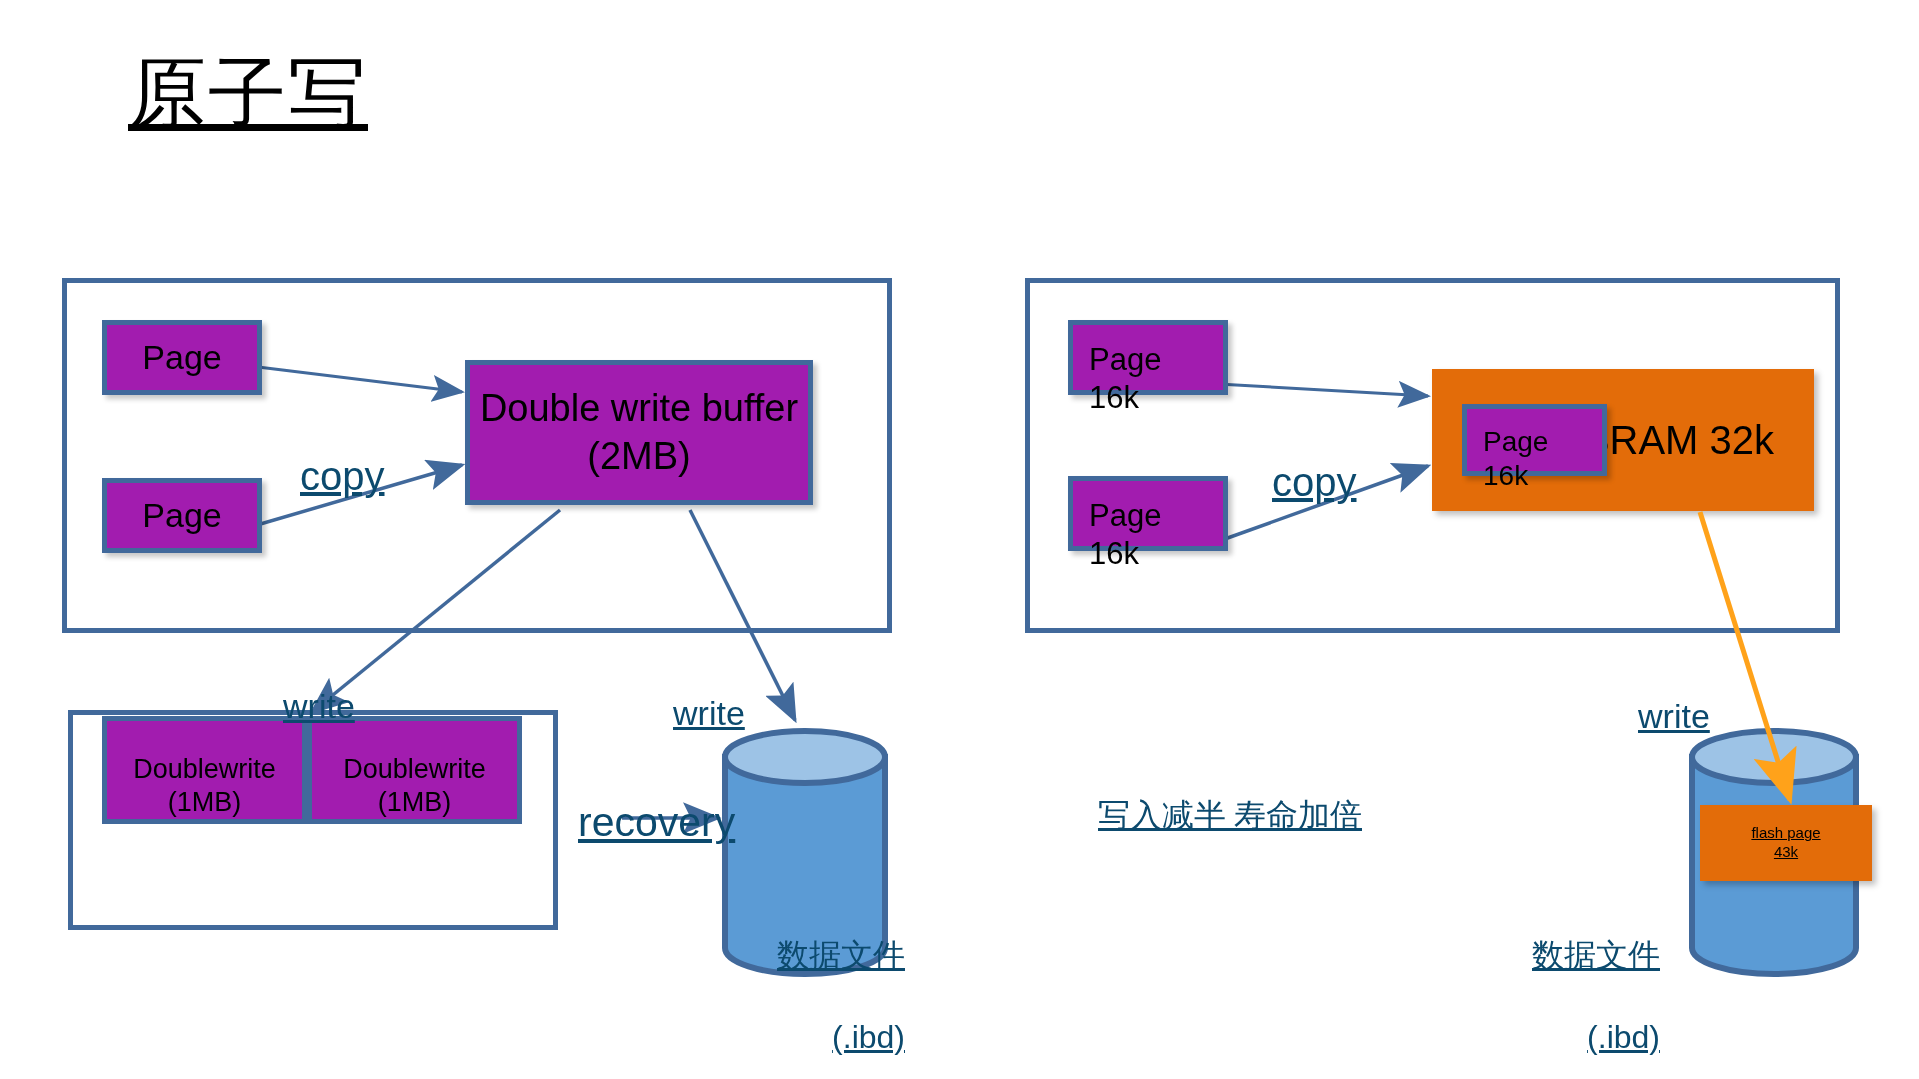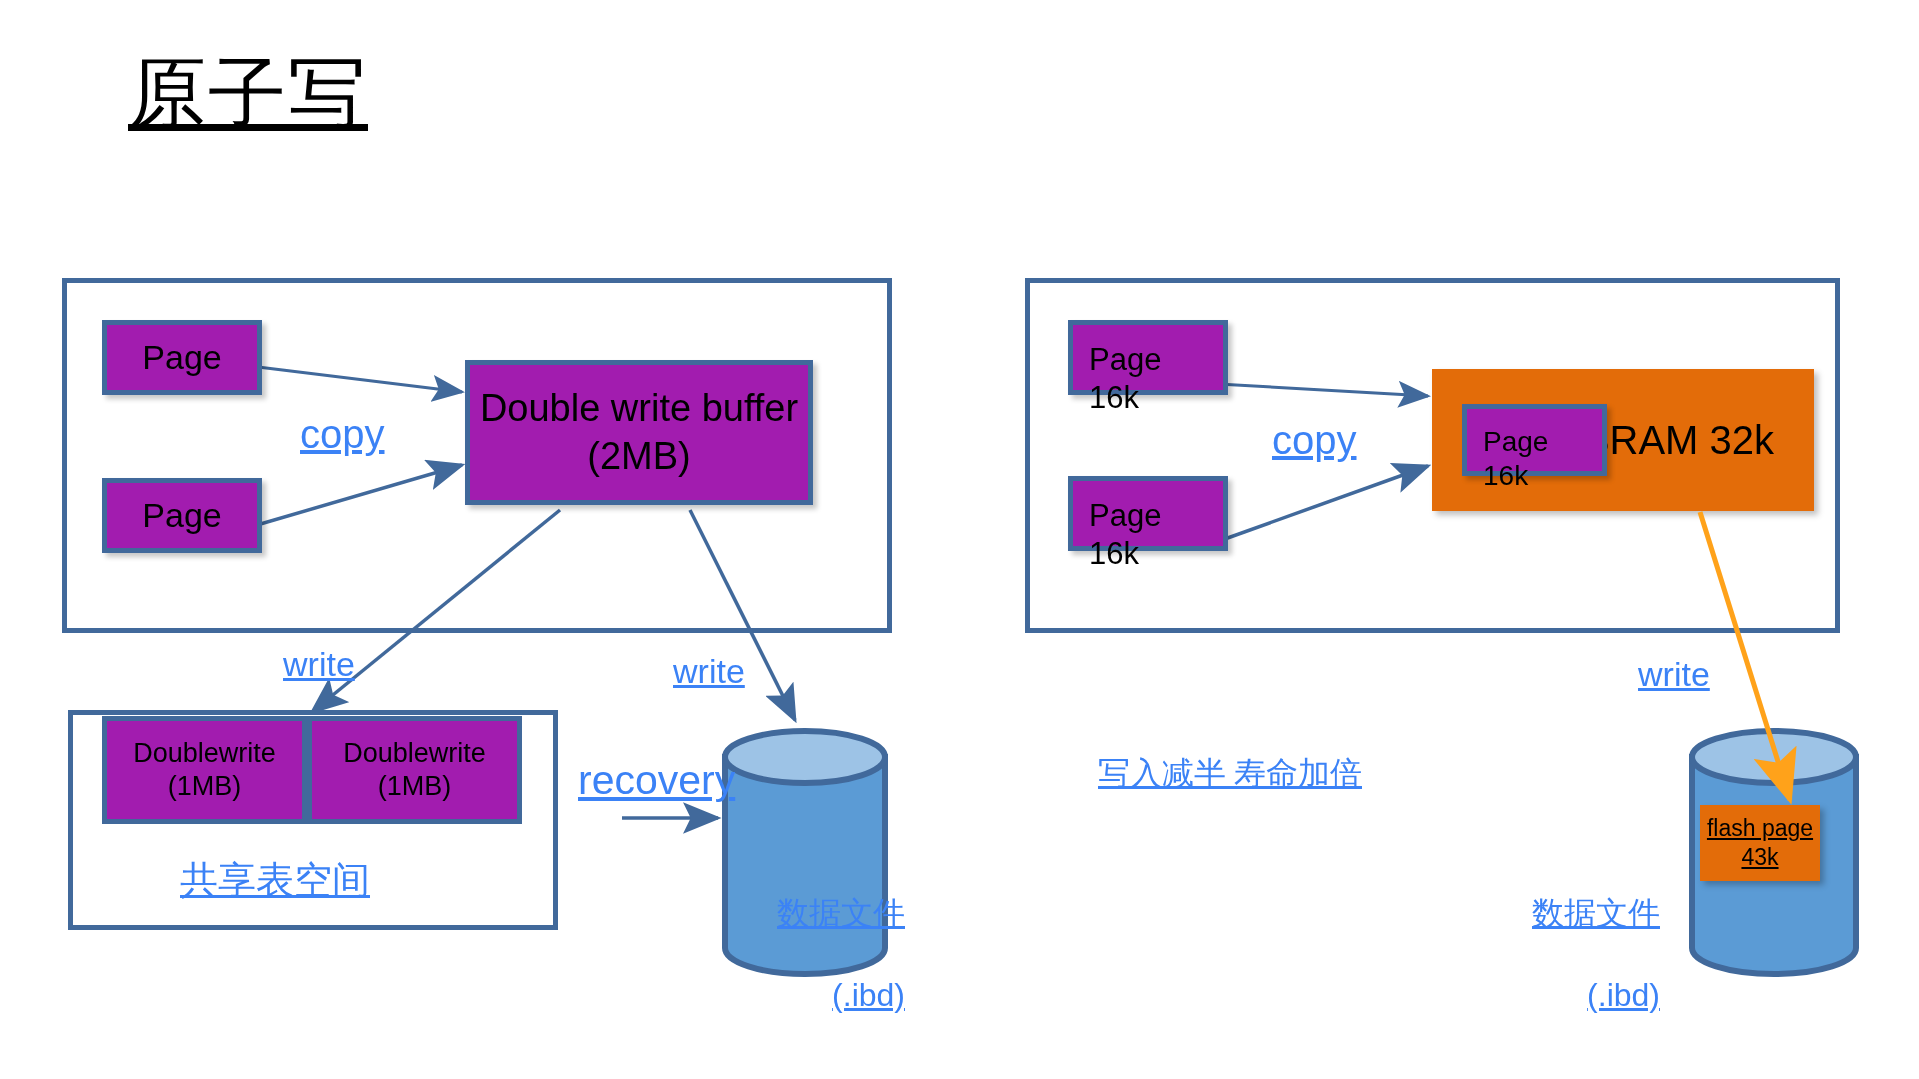--- a/index.html
+++ b/index.html
@@ -44,21 +44,21 @@
     background: #a21caf;
     border: 5px solid #41699B;
     color: #000000;
     display: flex;
     align-items: center;
     justify-content: center;
     text-align: center;
     font-family: "Liberation Sans", sans-serif;
     box-shadow: 4px 4px 5px rgba(0,0,0,0.22);
   }
-  .bluebox.noshadow { box-shadow: none; }
+  .bluebox.noshadow { box-shadow: none; justify-content: flex-end; }
 
   
   .bluebox.overflow-label {
     display: block;
     align-items: unset;
     justify-content: unset;
   }
   .bluebox.overflow-label .ol-inner {
     position: absolute;
     left: 16px;
@@ -78,23 +78,24 @@
     display: flex;
     align-items: center;
     justify-content: center;
     text-align: center;
     box-shadow: 4px 4px 6px rgba(0,0,0,0.25);
   }
 
   
   .label {
     position: absolute;
-    color: #3b82f6;
+    color: #0c4a6e;
     white-space: nowrap;
     font-family: "Liberation Sans", sans-serif;
+    margin-top: 42px;
   }
   .label.cn {
     font-family: "Liberation Serif", "DejaVu Serif", serif;
   }
   .label.center {
     text-align: right;
     white-space: pre-line;
   }
 
   
@@ -204,21 +205,20 @@
   </div>
 
   <div class="label layer-text" style="left:300px; top:412px; font-size:40px;">copy</div>
 
   <div class="label layer-text" style="left:283px; top:645px; font-size:34px;">write</div>
 
   <div class="label layer-text" style="left:673px; top:652px; font-size:34px;">write</div>
 
   <div class="label layer-text" style="left:578px; top:757px; font-size:41px;">recovery</div>
 
-  <div class="label cn layer-text" style="left:180px; top:855px; font-size:38px;">共享表空间</div>
 
   <div class="bluebox overflow-label layer-boxes" style="left:1068px; top:320px; width:160px; height:75px; font-size:31px;">
     <span class="ol-inner">Page
 16k</span>
   </div>
 
   <div class="bluebox overflow-label layer-boxes" style="left:1068px; top:476px; width:160px; height:75px; font-size:31px;">
     <span class="ol-inner">Page
 16k</span>
   </div>
@@ -232,21 +232,21 @@
 16k</span>
   </div>
 
   <svg class="ovl layer-boxes" viewBox="0 0 1919 1079" xmlns="http://www.w3.org/2000/svg">
     <g>
       <path d="M1692,757 L1692,948 A82,26 0 0 0 1856,948 L1856,757 Z" fill="#5B9BD5" stroke="#41699B" stroke-width="6"></path>
       <ellipse cx="1774" cy="757" rx="82" ry="26" fill="#9DC3E6" stroke="#41699B" stroke-width="6"></ellipse>
     </g>
   </svg>
 
-  <div class="orangebox layer-text" style="left:1700px; top:805px; width:120px; height:76px; font-size:23px; line-height:1.25; flex-direction:column;">
+  <div class="orangebox layer-text" style="left:1700px; top:805px; width:172px; height:76px; font-size:15px; line-height:1.25; flex-direction:column;">
     <span>flash page</span>
     <span>43k</span>
   </div>
 
   <svg class="ovl over" viewBox="0 0 1919 1079" xmlns="http://www.w3.org/2000/svg">
     <defs>
       <marker id="ah-orange2" markerWidth="11" markerHeight="9" refX="10" refY="4.5" orient="auto" markerUnits="strokeWidth">
         <path d="M0,0 L11,4.5 L0,9 L2.2,4.5 z" fill="#FFA21A"></path>
       </marker>
     </defs>

